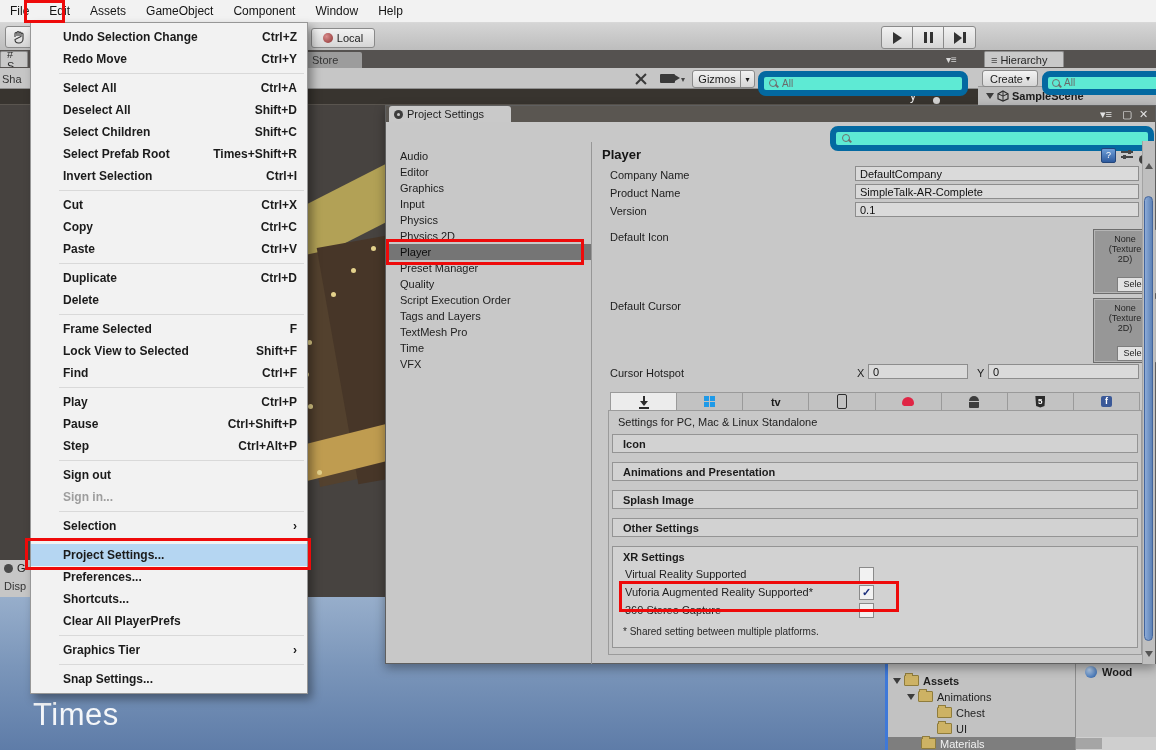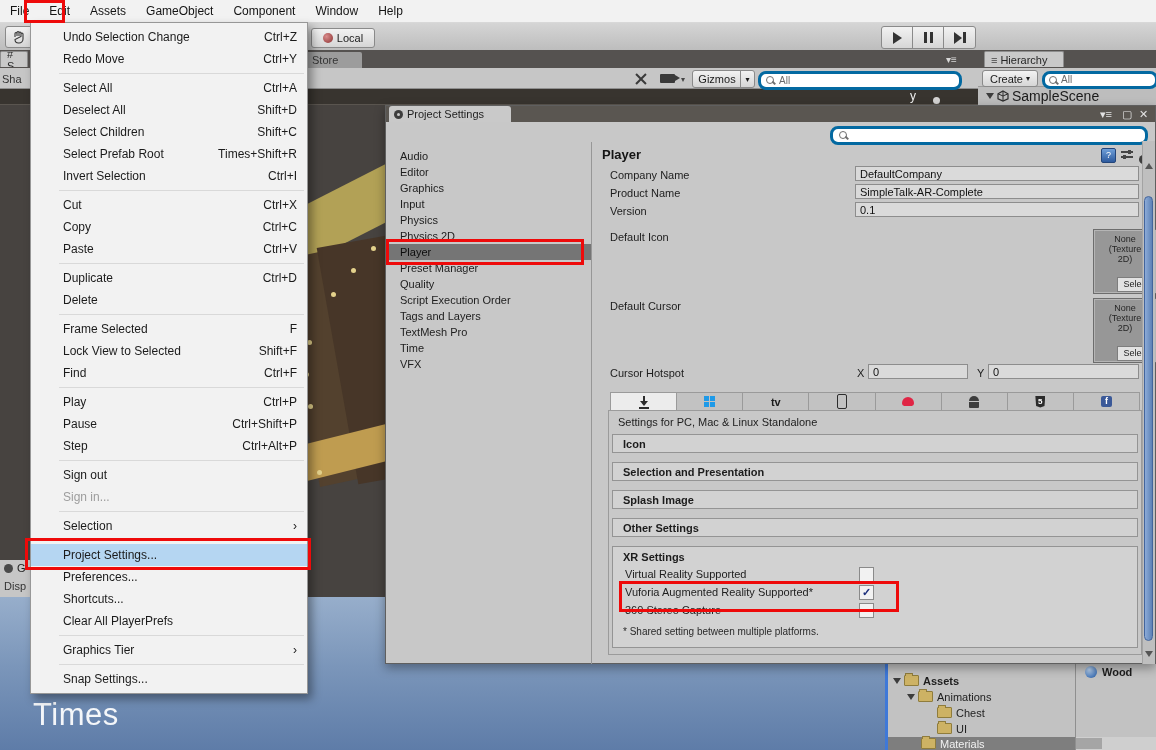--- a/index.html
+++ b/index.html
@@ -7,38 +7,38 @@
           font-family:"Liberation Sans",sans-serif;color:#1b1b1b;}
   .abs{position:absolute;}
   
   .menubar{left:0;top:0;width:1156px;height:22px;background:#f2f2f2;border-bottom:1px solid #d8d8d8;
            display:flex;align-items:center;font-size:12px;z-index:30;}
   .menubar .mi{padding:3px 10px;color:#141414;}
   
   .editmenu{left:30px;top:22px;width:276px;background:#f2f2f2;border:1px solid #979797;
             box-shadow:4px 5px 9px rgba(0,0,0,.38);padding:3px 0;z-index:40;}
   .mrow{height:22px;display:flex;align-items:center;justify-content:space-between;
-        padding:0 10px 0 32px;font-size:12px;color:#1b1b1b;}
+        padding:0 10px 0 32px;font-size:12px;color:#1b1b1b;font-weight:bold;}
   .mrow .sc{color:#1b1b1b;}
   .mrow.dis,.mrow.dis .sc{color:#9d9d9d;}
   .mrow.hl{background:#b5d6f2;}
   .msep{height:1px;background:#d9d9d9;margin:3px 3px 3px 28px;}
   
   .toolbar{left:0;top:22px;width:1156px;height:28px;background:linear-gradient(#d6d6d6,#bdbdbd);
            border-bottom:1px solid #8f8f8f;z-index:2;}
   .ubtn{position:absolute;background:linear-gradient(#f2f2f2,#d6d6d6);border:1px solid #8a8a8a;
         border-radius:3px;display:flex;align-items:center;justify-content:center;font-size:11px;}
   .tabstrip{left:0;top:50px;width:1156px;height:18px;background:#555250;z-index:2;}
   .lighttab{position:absolute;background:#c9c9c9;border:1px solid #8e8e8e;border-bottom:none;
             border-radius:2px 2px 0 0;font-size:11px;color:#262626;display:flex;align-items:center;
             padding:0 6px;height:16px;box-sizing:border-box;}
   .scntlbr{left:0;top:68px;width:978px;height:20px;background:#c6c6c6;border-bottom:1px solid #8f8f8f;z-index:2;}
   .scene{left:0;top:88px;width:978px;height:509px;background:#474340;z-index:1;}
   .scenetop{left:0;top:88px;width:978px;height:16px;background:#38342f;border-bottom:1px solid #5a554f;z-index:1;}
-  .pill{position:absolute;background:#ffffff;border:3px solid #0369a1;border-radius:8px;}
+  .pill{position:absolute;background:#5eead4;border:6px solid #0369a1;border-radius:8px;}
   .mag{position:absolute;width:6px;height:6px;border:1.5px solid #6f6f6f;border-radius:50%;}
   .mag:after{content:"";position:absolute;left:5px;top:5px;width:4px;height:1.5px;background:#6f6f6f;
              transform:rotate(45deg);}
   .hier{left:978px;top:50px;width:178px;height:700px;background:#c8c8c8;border-left:1px solid #6e6e6e;z-index:2;}
   
   .gview{left:0;top:560px;width:885px;height:190px;z-index:1;}
   .gblue{position:absolute;left:0;top:37px;width:885px;height:153px;
          background:linear-gradient(180deg,#97aecb 0%,#7b96ba 45%,#5e7ca8 100%);}
   .watermark{position:absolute;left:33px;top:100px;font-size:31px;color:rgba(255,255,255,.93);letter-spacing:.5px;}
   
@@ -175,21 +175,21 @@
   <div class="pill" style="left:1042px;top:71px;width:110px;height:12px;z-index:4;">
     <span class="mag" style="left:4px;top:2px;"></span>
     <span style="position:absolute;left:16px;top:0px;font-size:10px;color:#6a6a6a;">All</span>
   </div>
   <div class="abs" style="left:978px;top:87px;width:178px;height:18px;background:#bdbdbd;border-bottom:1px solid #8d8d8d;display:flex;align-items:center;z-index:3;">
     <span class="tri" style="margin-left:8px;"></span>
     <svg width="12" height="12" viewBox="0 0 12 12" style="margin-right:3px;">
       <polygon points="6,1 11,3.8 11,8.8 6,11 1,8.8 1,3.8" fill="none" stroke="#2b2b2b" stroke-width="1.2"></polygon>
       <path d="M6 1 V6 M1 3.8 L6 6 L11 3.8 M6 11 V6" stroke="#2b2b2b" stroke-width="1" fill="none"></path>
     </svg>
-    <span style="font-weight:normal;font-size:14px;text-align:center;">SampleScene</span>
+    <span style="font-weight:bold;font-size:11px;text-align:center;">SampleScene</span>
   </div>
 
   <div class="abs gview">
     <div class="abs" style="left:0;top:0;width:80px;height:37px;background:#c6c6c6;">
       <span style="position:absolute;left:4px;top:4px;width:9px;height:9px;border-radius:50%;background:#4a4a4a;"></span>
       <span style="position:absolute;left:17px;top:2px;font-size:11px;color:#222;">G</span>
       <span style="position:absolute;left:4px;top:20px;font-size:11px;color:#333;text-align:center;">Disp</span>
     </div>
     <div class="gblue">
       <div class="watermark">Times</div>
@@ -341,21 +341,21 @@
       <div style="width:11px;height:11px;background:#3b5998;border-radius:2px;color:#fff;font-size:9px;font-weight:bold;text-align:center;line-height:11px;">
         <span>f</span>
       </div>
     </div>
   </div>
 
   <div class="abs" style="left:608px;top:410px;width:534px;height:245px;border:1px solid #9b9b9b;box-sizing:border-box;z-index:20;"></div>
   <div class="abs" style="left:618px;top:416px;font-size:11px;color:#1d1d1d;z-index:21;">Settings for PC, Mac &amp; Linux Standalone</div>
 
   <div class="secbox" style="top:434px;z-index:21;"><span>Icon</span></div>
-  <div class="secbox" style="top:462px;z-index:21;"><span>Selection and Presentation</span></div>
+  <div class="secbox" style="top:462px;z-index:21;"><span>Animations and Presentation</span></div>
   <div class="secbox" style="top:490px;z-index:21;"><span>Splash Image</span></div>
   <div class="secbox" style="top:518px;z-index:21;"><span>Other Settings</span></div>
 
   <div class="abs" style="left:612px;top:546px;width:526px;height:102px;background:#d2d2d2;border:1px solid #949494;box-sizing:border-box;z-index:21;">
     <div style="position:absolute;left:10px;top:4px;font-size:11px;font-weight:bold;color:#1c1c1c;">XR Settings</div>
     <div style="position:absolute;left:12px;top:21px;font-size:11px;color:#1d1d1d;">Virtual Reality Supported</div>
     <div class="cb" style="left:246px;top:20px;"><span></span></div>
     <div style="position:absolute;left:12px;top:39px;font-size:11px;color:#1d1d1d;">Vuforia Augmented Reality Supported*</div>
     <div class="cb" style="left:246px;top:38px;"><span>✓</span></div>
     <div style="position:absolute;left:12px;top:57px;font-size:11px;color:#1d1d1d;">360 Stereo Capture</div>

